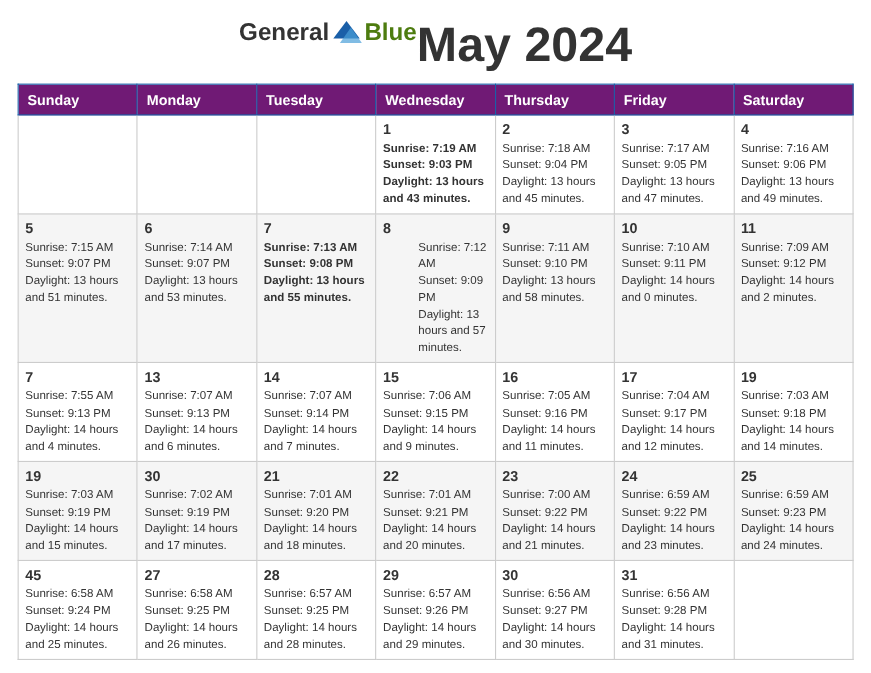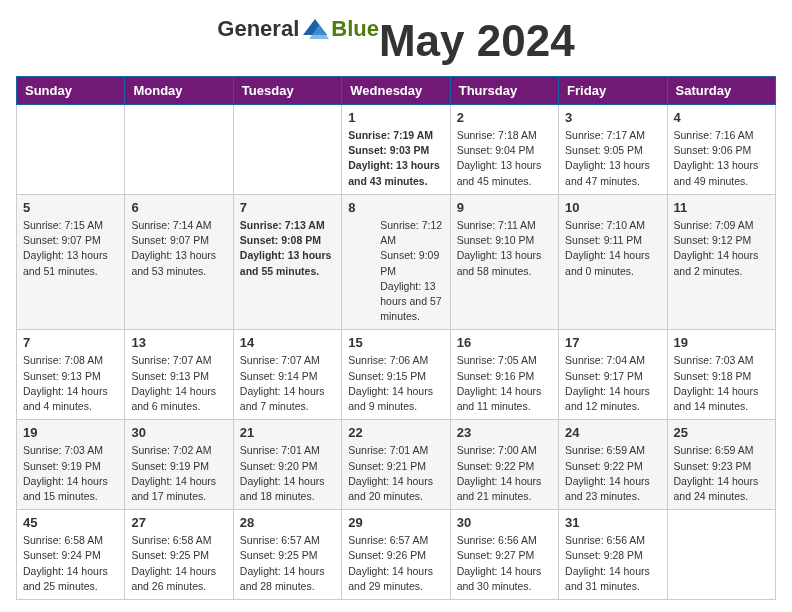--- a/index.html
+++ b/index.html
@@ -185,21 +185,21 @@
         <td>
           <div class="day-num">11</div>
           <div class="day-info" style="white-space: pre-line;">Sunrise: 7:09 AM
 Sunset: 9:12 PM
 Daylight: 14 hours and 2 minutes.</div>
         </td>
       </tr>
       <tr>
         <td>
           <div class="day-num">7</div>
-          <div class="day-info" style="white-space: pre-line;">Sunrise: 7:08 AM
+          <div class="day-info" style="white-space: pre-line;">Sunrise: 7:55 AM
 Sunset: 9:13 PM
 Daylight: 14 hours and 4 minutes.</div>
         </td>
         <td>
           <div class="day-num">13</div>
           <div class="day-info" style="white-space: pre-line;">Sunrise: 7:07 AM
 Sunset: 9:13 PM
 Daylight: 14 hours and 6 minutes.</div>
         </td>
         <td>

